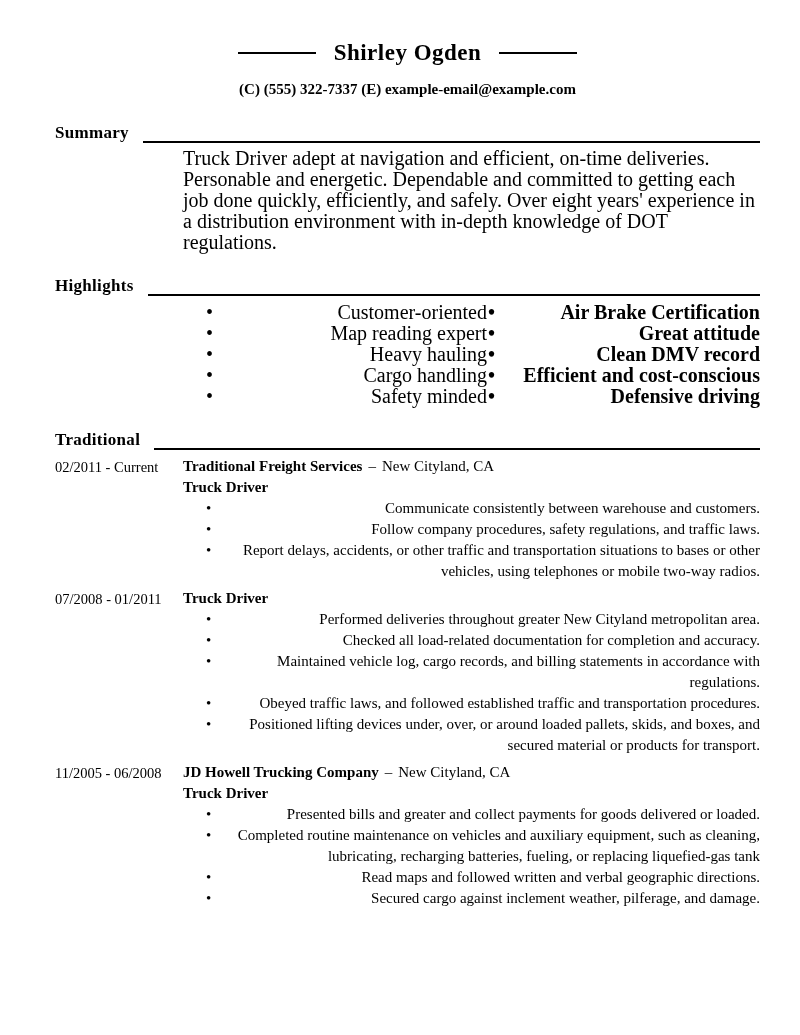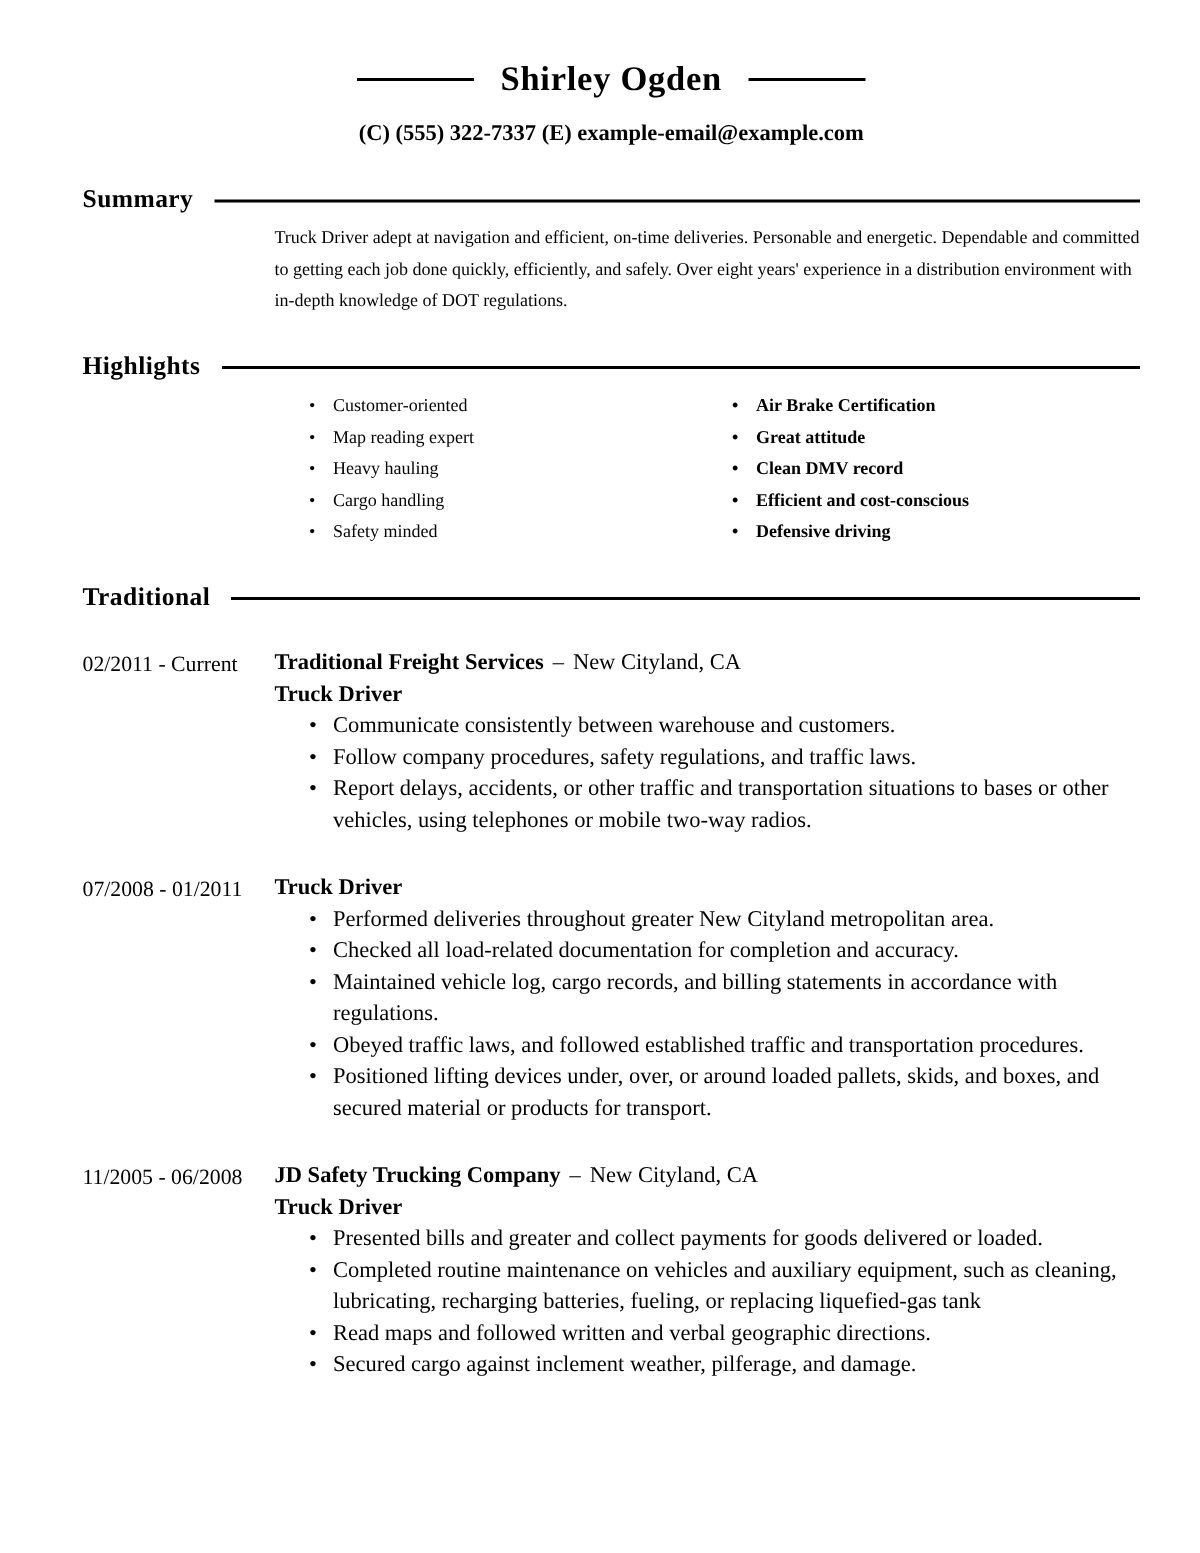--- a/index.html
+++ b/index.html
@@ -32,47 +32,47 @@
   }
   .addr-line, .contact-line {
     text-align: center;
     font-weight: bold;
     font-size: 15px;
     line-height: 22px;
   }
 
   
   .section { margin-top: 23px; }
-  .sec-head { display: flex; align-items: center; gap: 14px; }
+  .sec-head { display: flex; align-items: flex-end; gap: 14px; }
   .sec-head h2 {
     font-size: 17px;
     font-weight: bold;
     white-space: nowrap;
     letter-spacing: 0.3px;
   }
   .sec-rule { flex: 1; height: 2px; background: #000; margin-top: 2px; }
   .sec-body {
     margin-left: 128px;
     margin-top: 5px;
-    font-size: 12px;
+    font-size: 20px;
     line-height: 21px;
   }
 
   
-  ul.bullets { list-style: none; margin-left: 22px; }
+  ul.bullets { list-style: none; margin-left: 22px; text-align: right; }
   ul.bullets li { position: relative; padding-left: 17px; }
   ul.bullets li::before { content: "\2022"; position: absolute; left: 1px; }
 
   
   .hl-cols { display: flex; margin-top: 6px; }
   .hl-cols ul.bullets.col-left  { margin-left: 22px; width: 282px; flex-shrink: 0; }
   .hl-cols ul.bullets.col-right { margin-left: 0; flex: 1; font-weight: bold; }
 
   
-  .job { display: flex; margin-top: 24px; }
+  .job { display: flex; margin-top: 6px; }
   .job:first-of-type { margin-top: 6px; }
   .job-dates {
     width: 128px;
     flex-shrink: 0;
     font-size: 14.5px;
     line-height: 21px;
     padding-top: 1px;
   }
   .job-main { flex: 1; font-size: 15px; line-height: 21px; }
   .job-header .company { font-weight: bold; }
@@ -158,21 +158,21 @@
           <li>Obeyed traffic laws, and followed established traffic and transportation procedures.</li>
           <li>Positioned lifting devices under, over, or around loaded pallets, skids, and boxes, and secured material or products for transport.</li>
         </ul>
       </div>
     </div>
 
     <div class="job">
       <div class="job-dates">11/2005 - 06/2008</div>
       <div class="job-main">
         <div class="job-header">
-          <span class="company">JD Safety Trucking Company</span><span class="dash">–</span><span class="location">New Cityland, CA</span>
+          <span class="company">JD Howell Trucking Company</span><span class="dash">–</span><span class="location">New Cityland, CA</span>
         </div>
         <div class="job-title">Truck Driver</div>
         <ul class="bullets">
           <li>Presented bills and greater and collect payments for goods delivered or loaded.</li>
           <li>Completed routine maintenance on vehicles and auxiliary equipment, such as cleaning, lubricating, recharging batteries, fueling, or replacing liquefied-gas tank</li>
           <li>Read maps and followed written and verbal geographic directions.</li>
           <li>Secured cargo against inclement weather, pilferage, and damage.</li>
         </ul>
       </div>
     </div>

